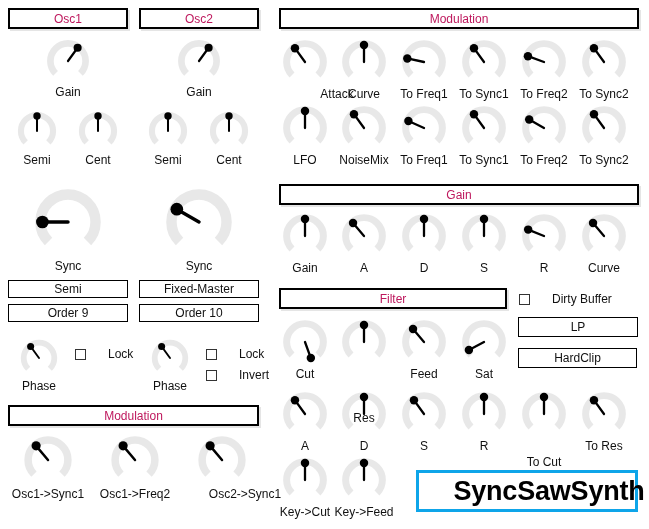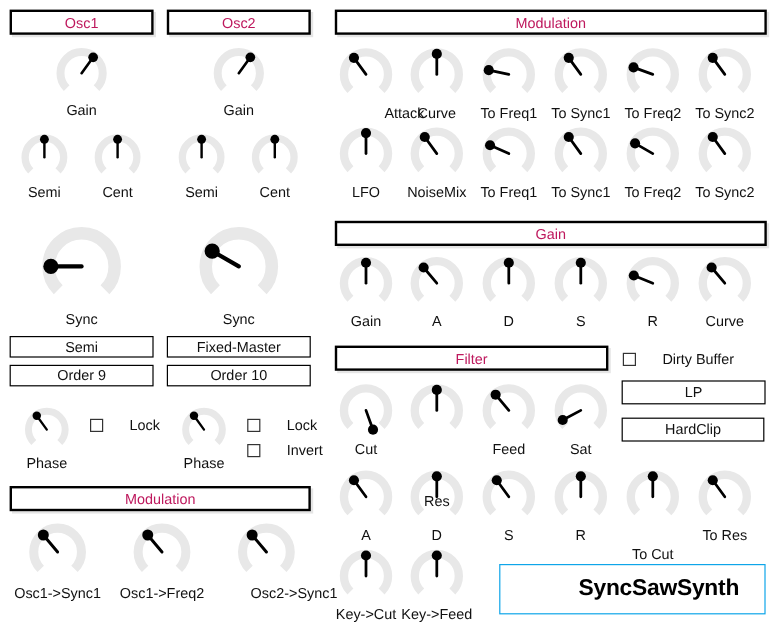--- a/index.html
+++ b/index.html
@@ -32,24 +32,24 @@
     border:1px solid #000;
     background:#fff;
     display:flex;align-items:center;justify-content:center;
     font-size:12px;
     line-height:1;
     color:#111;
   }
   .logoplate{
     position:absolute;
     box-sizing:border-box;
-    border:1px solid #0ea5e9;
+    border:3px solid #0ea5e9;
     background:#fff;
     display:flex;align-items:center;justify-content:center;
-    font-size:19px;
+    font-size:27px;
     font-weight:bold;
     letter-spacing:-0.2px;
     color:#000;
     padding-left:44px;
   }
 
   
   .knob{position:absolute;}
   .knob svg{display:block;}
   .knob .klabel{

